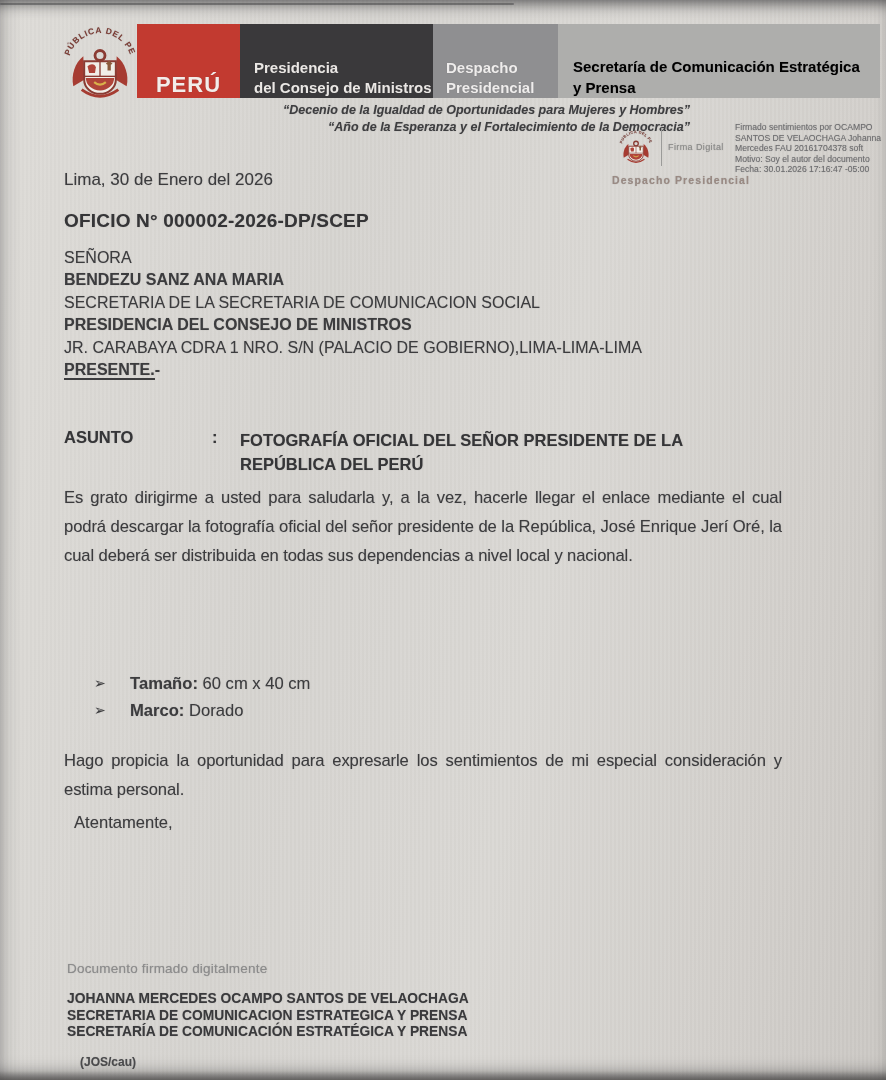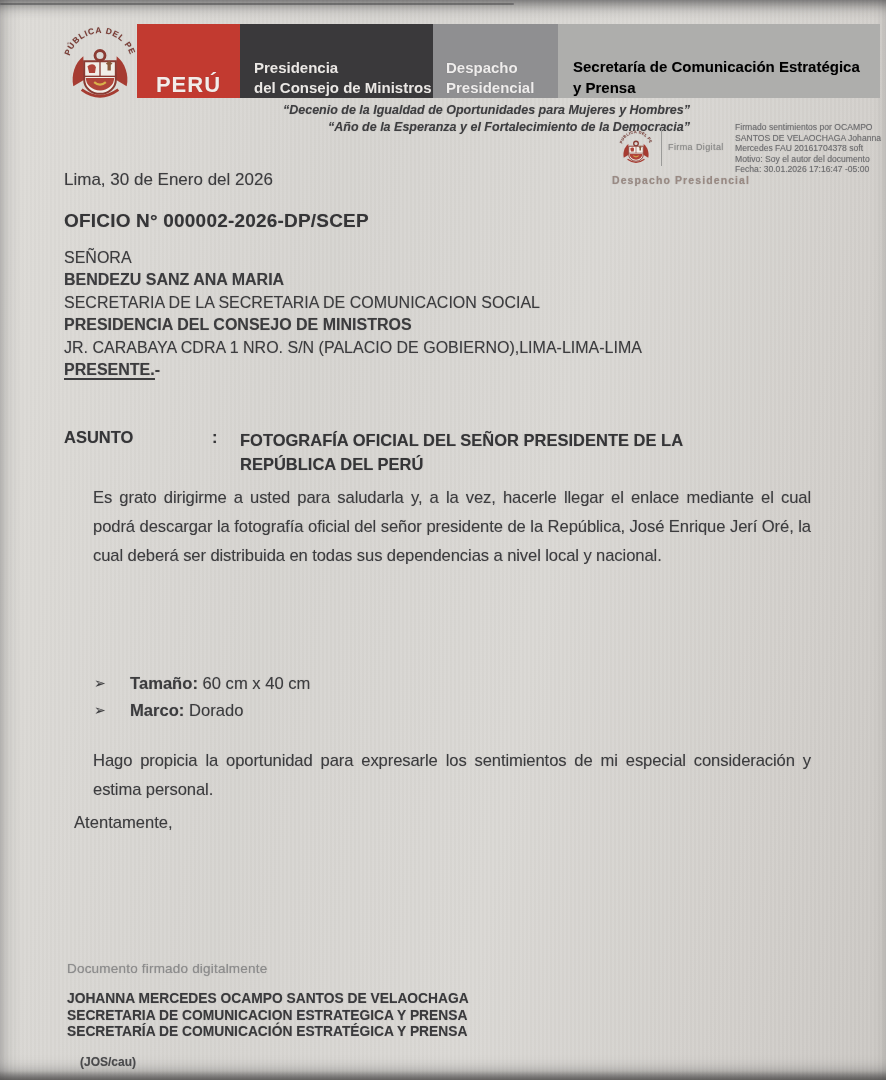--- a/index.html
+++ b/index.html
@@ -59,21 +59,21 @@
   .date{left:64px;top:170px;font-size:17px;}
   .oficio{left:64px;top:210px;font-size:19px;font-weight:bold;letter-spacing:.2px;color:#353537;}
   .addr{left:64px;top:247px;width:700px;font-size:16px;line-height:22.4px;}
   .addr .b{font-weight:bold;}
   .addr .u{border-bottom:2px solid #3c3c3e;}
   .asunto{left:64px;top:407px;width:720px;display:flex;font-size:16.5px;font-weight:bold;color:#353537;margin-top:21px;}
   .asunto .lab{width:148px;flex:none;}
   .asunto .col{width:28px;flex:none;}
   .asunto .txt{width:465px;line-height:24px;}
   .para{left:64px;top:0;width:718px;font-size:16.6px;line-height:29px;
-    text-align:justify;letter-spacing:-0.1px;margin-left:29px;}
+    text-align:justify;letter-spacing:-0.1px;}
   .p1{top:483px;}
   .p2{top:604px;}
   .p3{top:746px;}
   .bullets{left:94px;top:670px;width:600px;font-size:16.6px;line-height:27px;}
   .bullets .row{display:flex;}
   .bullets .mk{width:36px;flex:none;font-size:14px;}
   .bullets .bl{font-weight:bold;}
   .closing{left:64px;top:813px;font-size:16.6px;margin-left:10px;}
   .docnote{left:67px;top:954px;font-size:13.5px;color:#8c8c8c;letter-spacing:.2px;margin-top:7px;}
   .signer{left:67px;top:991px;font-size:13.8px;font-weight:bold;line-height:16.5px;color:#3a3a3c;}

